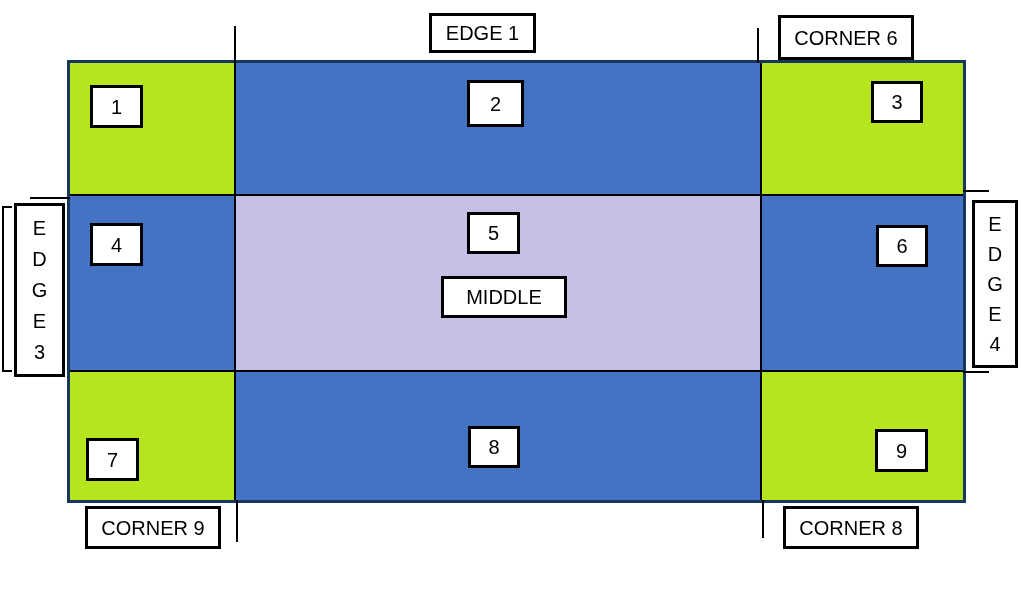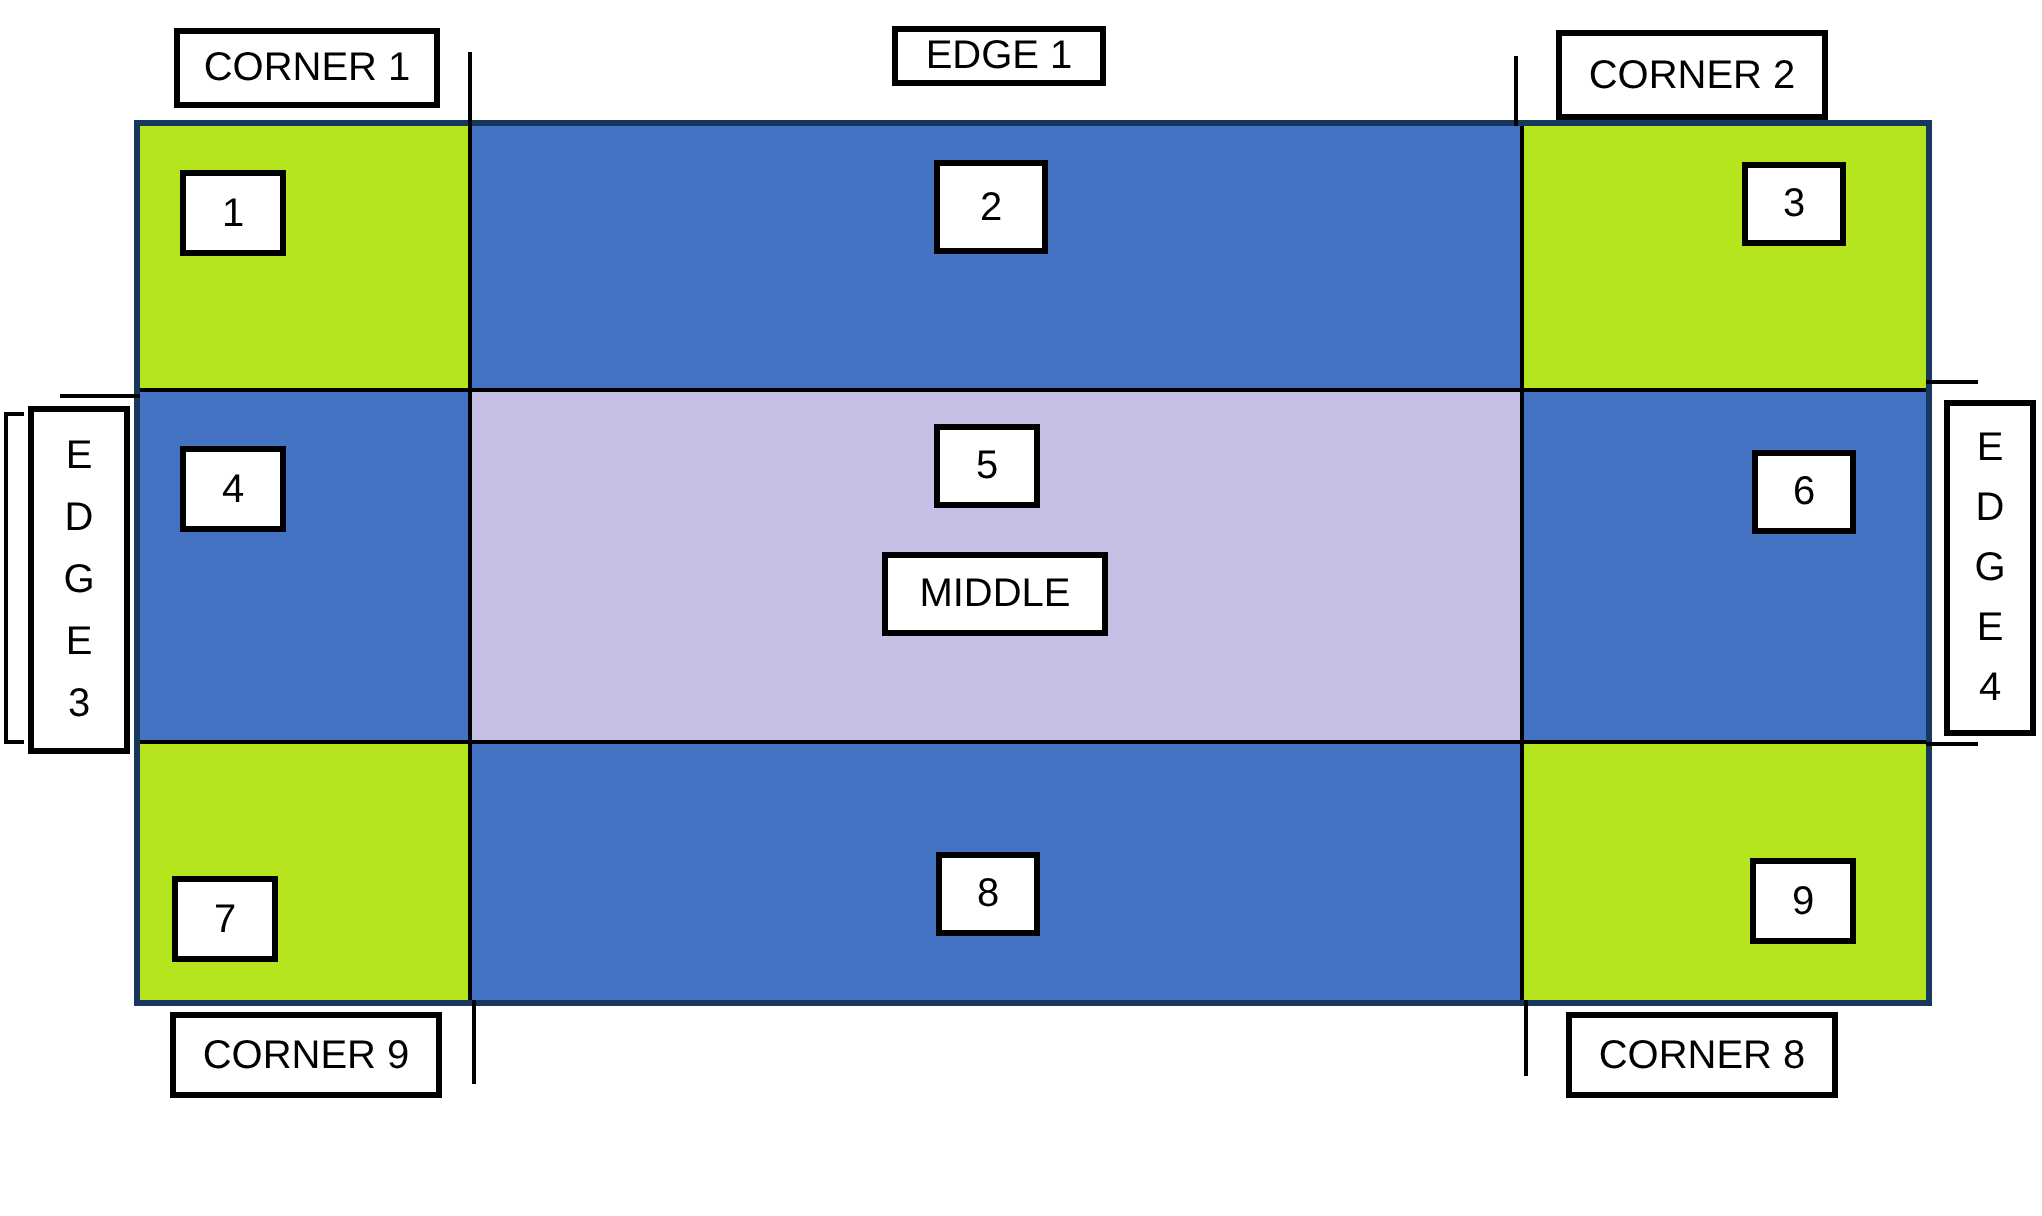--- a/index.html
+++ b/index.html
@@ -85,25 +85,25 @@
   
   .n1 { left: 90px;  top: 85px;  width: 53px;  height: 43px; }
   .n2 { left: 467px; top: 80px;  width: 57px;  height: 47px; }
   .n3 { left: 871px; top: 81px;  width: 52px;  height: 42px; }
   .n4 { left: 90px;  top: 223px; width: 53px;  height: 43px; }
   .n5 { left: 467px; top: 212px; width: 53px;  height: 42px; }
   .n6 { left: 876px; top: 225px; width: 52px;  height: 42px; }
   .n7 { left: 86px;  top: 438px; width: 53px;  height: 43px; }
   .n8 { left: 468px; top: 426px; width: 52px;  height: 42px; }
   .n9 { left: 875px; top: 429px; width: 53px;  height: 43px; }
-  .middlebox { left: 441px; top: 276px; width: 113px; height: 42px; }
+  .middlebox { left: 441px; top: 276px; width: 126px; height: 42px; }
 
   
   .corner1 { left: 87px;  top: 14px;  width: 133px; height: 40px; }
-  .edge1   { left: 446px; top: 13px;  width: 107px; height: 30px; }
+  .edge1   { left: 429px; top: 13px;  width: 107px; height: 40px; }
   .corner2 { left: 778px; top: 15px;  width: 136px; height: 45px; }
   .corner3 { left: 85px;  top: 506px; width: 136px; height: 43px; }
   .edge2   { left: 447px; top: 509px; width: 110px; height: 41px; }
   .corner4 { left: 783px; top: 506px; width: 136px; height: 43px; }
 
   
   .vlabel {
     flex-direction: column;
     justify-content: space-around;
     padding: 6px 0;
@@ -147,23 +147,22 @@
   <div class="box n2">2</div>
   <div class="box n3">3</div>
   <div class="box n4">4</div>
   <div class="box n5">5</div>
   <div class="box n6">6</div>
   <div class="box n7">7</div>
   <div class="box n8">8</div>
   <div class="box n9">9</div>
   <div class="box middlebox">MIDDLE</div>
 
-  <div class="box corner1">CORNER 1</div>
   <div class="box edge1">EDGE 1</div>
-  <div class="box corner2">CORNER 2</div>
+  <div class="box corner2">CORNER 6</div>
   <div class="box vlabel edge3">
       <span>E</span>
       <span>D</span>
       <span>G</span>
       <span>E</span>
       <span>3</span>
     </div>
   <div class="box vlabel edge4">
       <span>E</span>
       <span>D</span>

